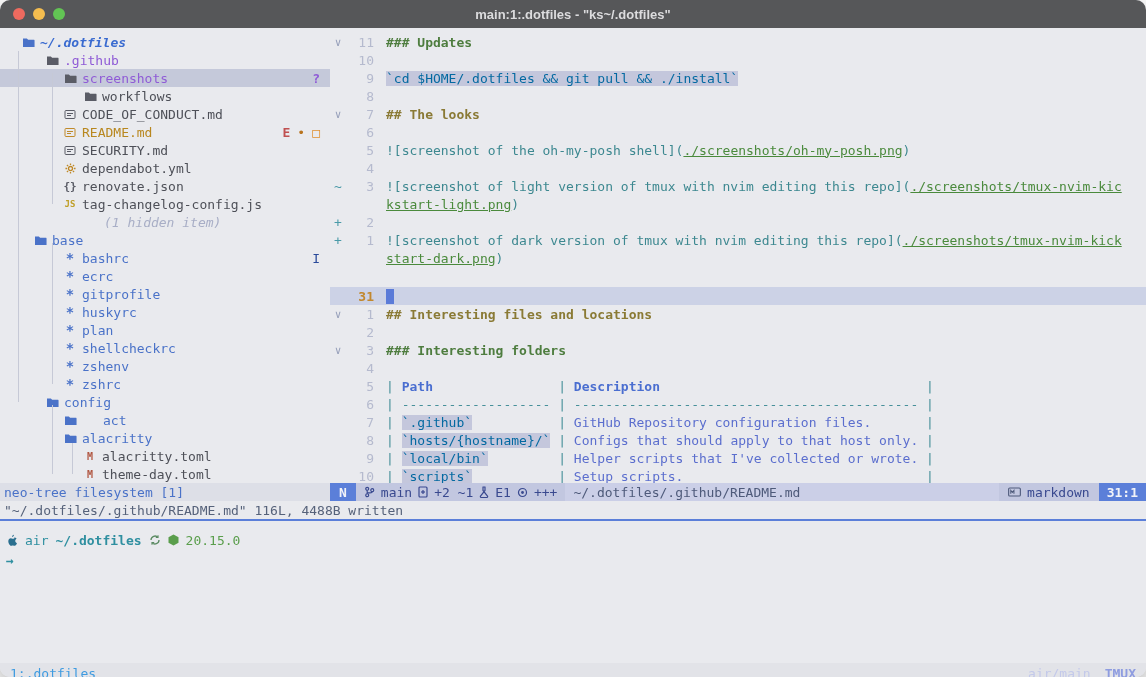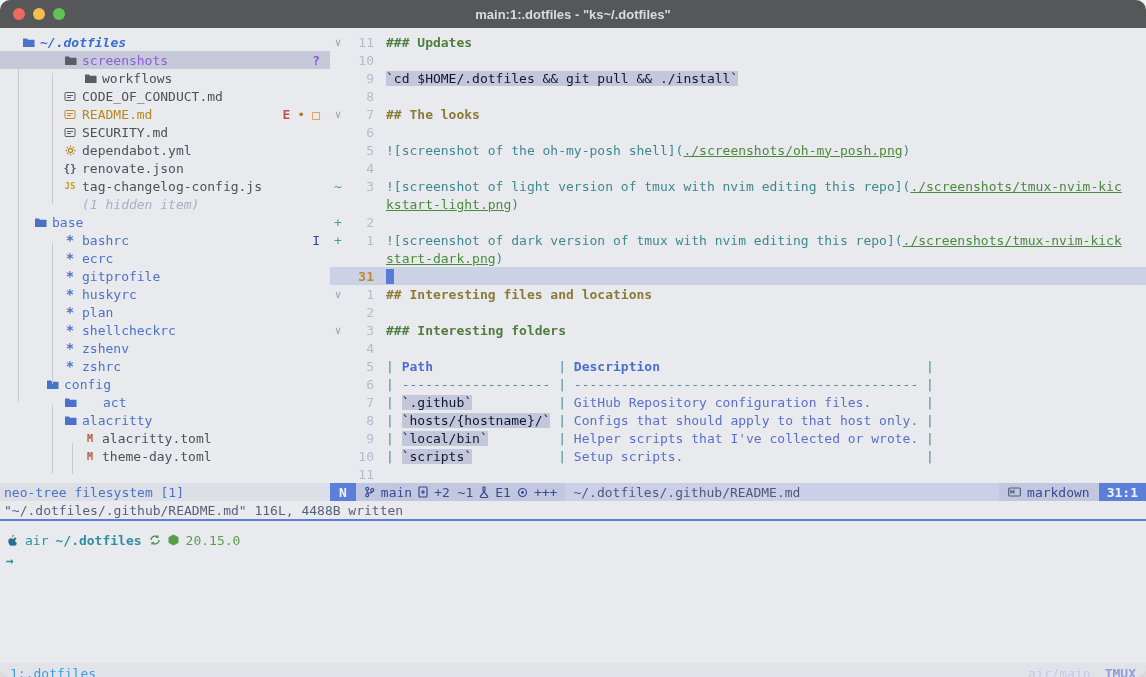--- a/index.html
+++ b/index.html
@@ -32,31 +32,31 @@
   .b-purple{color:#8f5bd6;font-weight:bold}
   .b-red{color:#c05050;font-weight:bold}
   .b-amber{color:#b8741f}
   .b-orange{color:#e09030}
   .b-ink{color:#2a4a9a}
   .ic-blue{color:#4a72c8}.ic-gray{color:#5a5c66}.ic-amber{color:#c08a2a}
   .ic-yellow{color:#c0a02a}.ic-brown{color:#b05540}
   .txticon{font-weight:bold;font-size:9px;}
   
   .eline{height:18px;display:flex;align-items:center;white-space:pre;}
-  .eline.cursorline{background:#ccd2e6;}
+  .eline.cursorline{background:#ccd2e6;margin-top:20px;}
   .gmark{width:16px;text-align:center;color:#97a0ba;flex:0 0 16px;font-size:11px;}
   .gmark.sign{color:#4a9aa8;font-size:13px;}
   .gnum{width:28px;text-align:right;color:#b5bace;flex:0 0 28px;}
   .gnum.cur{color:#c2882e;font-weight:bold;}
   .gpad{width:12px;flex:0 0 12px;}
   .s-h3{color:#4e7d3f;font-weight:bold}
   .s-h2{color:#8a7a35;font-weight:bold}
   .s-md{color:#3d8890}
   .s-link{color:#4a8a3c;text-decoration:underline}
-  .s-code{color:#0f172a;background:#c4c7dc}
+  .s-code{color:#0369a1;background:#c4c7dc}
   .s-pipe{color:#47909a}
   .s-dash{color:#47909a}
   .s-th{color:#4a6ed0;font-weight:bold}
   .s-desc{color:#5b6ece}
   .s-plain{color:#4e5058}
   .cursorblock{display:inline-block;width:8px;height:15px;background:#5b7bd8;vertical-align:middle;}
   
   .statusrow{height:18px;display:flex;}
   .ntstatus{width:330px;flex:0 0 330px;background:#dddfe7;color:#4a72c8;display:flex;align-items:center;padding-left:4px;box-sizing:border-box;}
   .lualine{flex:1;display:flex;align-items:center;background:#c2c7e0;color:#39498f;}
@@ -94,20 +94,23 @@
       <div class="light g"></div>
     </div>
     <div class="title">main:1:.dotfiles - "ks~/.dotfiles"</div>
   </div>
 
   <div class="content">
     <div class="sidebar" id="sidebar">
         <div class="srow" style="padding-left: 20px;"><span class="sicon ic-blue"><svg width="13" height="11" viewBox="0 0 14 12">
               <path fill="currentColor" d="M1 1.5h4.2l1.4 1.6H13a.6.6 0 0 1 .6.6v7.2H1z"></path>
             </svg></span><span class="t-root">~/.dotfiles</span></div>
+        <div class="srow" style="padding-left: 44px;"><span class="sicon ic-gray"><svg width="13" height="11" viewBox="0 0 14 12">
+              <path fill="currentColor" d="M1 1.5h4.2l1.4 1.6H13a.6.6 0 0 1 .6.6v7.2H1z"></path>
+            </svg></span><span class="t-purple">.github</span></div>
         <div class="srow selected" style="padding-left: 62px;"><span class="sicon ic-gray"><svg width="13" height="11" viewBox="0 0 14 12">
               <path fill="currentColor" d="M1 1.5h4.2l1.4 1.6H13a.6.6 0 0 1 .6.6v7.2H1z"></path>
             </svg></span><span class="t-purple">screenshots</span><span class="sbadges"><span class="b-purple">?</span></span></div>
         <div class="srow" style="padding-left: 82px;"><span class="sicon ic-gray"><svg width="13" height="11" viewBox="0 0 14 12">
               <path fill="currentColor" d="M1 1.5h4.2l1.4 1.6H13a.6.6 0 0 1 .6.6v7.2H1z"></path>
             </svg></span><span class="t-gray">workflows</span></div>
         <div class="srow" style="padding-left: 62px;"><span class="sicon ic-gray"><svg width="12" height="11" viewBox="0 0 12 11">
               <rect x="1" y="1.5" width="10" height="8" rx="1" fill="none" stroke="currentColor"></rect>
               <line x1="3" y1="4.5" x2="9" y2="4.5" stroke="currentColor"></line>
               <line x1="3" y1="6.5" x2="7" y2="6.5" stroke="currentColor"></line>
@@ -130,21 +133,21 @@
                 <line x1="0.5" y1="6" x2="2.3" y2="6"></line>
                 <line x1="9.7" y1="6" x2="11.5" y2="6"></line>
                 <line x1="2.1" y1="2.1" x2="3.4" y2="3.4"></line>
                 <line x1="8.6" y1="8.6" x2="9.9" y2="9.9"></line>
                 <line x1="9.9" y1="2.1" x2="8.6" y2="3.4"></line>
                 <line x1="3.4" y1="8.6" x2="2.1" y2="9.9"></line>
               </g>
             </svg></span><span class="t-gray">dependabot.yml</span></div>
         <div class="srow" style="padding-left: 62px;"><span class="sicon ic-gray"><span class="txticon" style="font-size:11px">{}</span></span><span class="t-gray">renovate.json</span></div>
         <div class="srow" style="padding-left: 62px;"><span class="sicon ic-yellow"><span class="txticon">JS</span></span><span class="t-gray">tag-changelog-config.js</span></div>
-        <div class="srow" style="padding-left: 62px;"><span class="sicon ic-gray"></span><span class="t-hidden">(1 hidden item)</span></div>
+        <div class="srow" style="padding-left: 62px; margin-left: 22px;"><span class="sicon ic-gray"></span><span class="t-hidden">(1 hidden item)</span></div>
         <div class="srow" style="padding-left: 32px;"><span class="sicon ic-blue"><svg width="13" height="11" viewBox="0 0 14 12">
               <path fill="currentColor" d="M1 1.5h4.2l1.4 1.6H13a.6.6 0 0 1 .6.6v7.2H1z"></path>
             </svg></span><span class="t-blue">base</span></div>
         <div class="srow" style="padding-left: 62px;"><span class="sicon ic-blue"><span class="txticon" style="font-size:14px;line-height:10px">*</span></span><span class="t-blue">bashrc</span><span class="sbadges"><span class="b-ink">I</span></span></div>
         <div class="srow" style="padding-left: 62px;"><span class="sicon ic-blue"><span class="txticon" style="font-size:14px;line-height:10px">*</span></span><span class="t-blue">ecrc</span></div>
         <div class="srow" style="padding-left: 62px;"><span class="sicon ic-blue"><span class="txticon" style="font-size:14px;line-height:10px">*</span></span><span class="t-blue">gitprofile</span></div>
         <div class="srow" style="padding-left: 62px;"><span class="sicon ic-blue"><span class="txticon" style="font-size:14px;line-height:10px">*</span></span><span class="t-blue">huskyrc</span></div>
         <div class="srow" style="padding-left: 62px;"><span class="sicon ic-blue"><span class="txticon" style="font-size:14px;line-height:10px">*</span></span><span class="t-blue">plan</span></div>
         <div class="srow" style="padding-left: 62px;"><span class="sicon ic-blue"><span class="txticon" style="font-size:14px;line-height:10px">*</span></span><span class="t-blue">shellcheckrc</span></div>
         <div class="srow" style="padding-left: 62px;"><span class="sicon ic-blue"><span class="txticon" style="font-size:14px;line-height:10px">*</span></span><span class="t-blue">zshenv</span></div>

